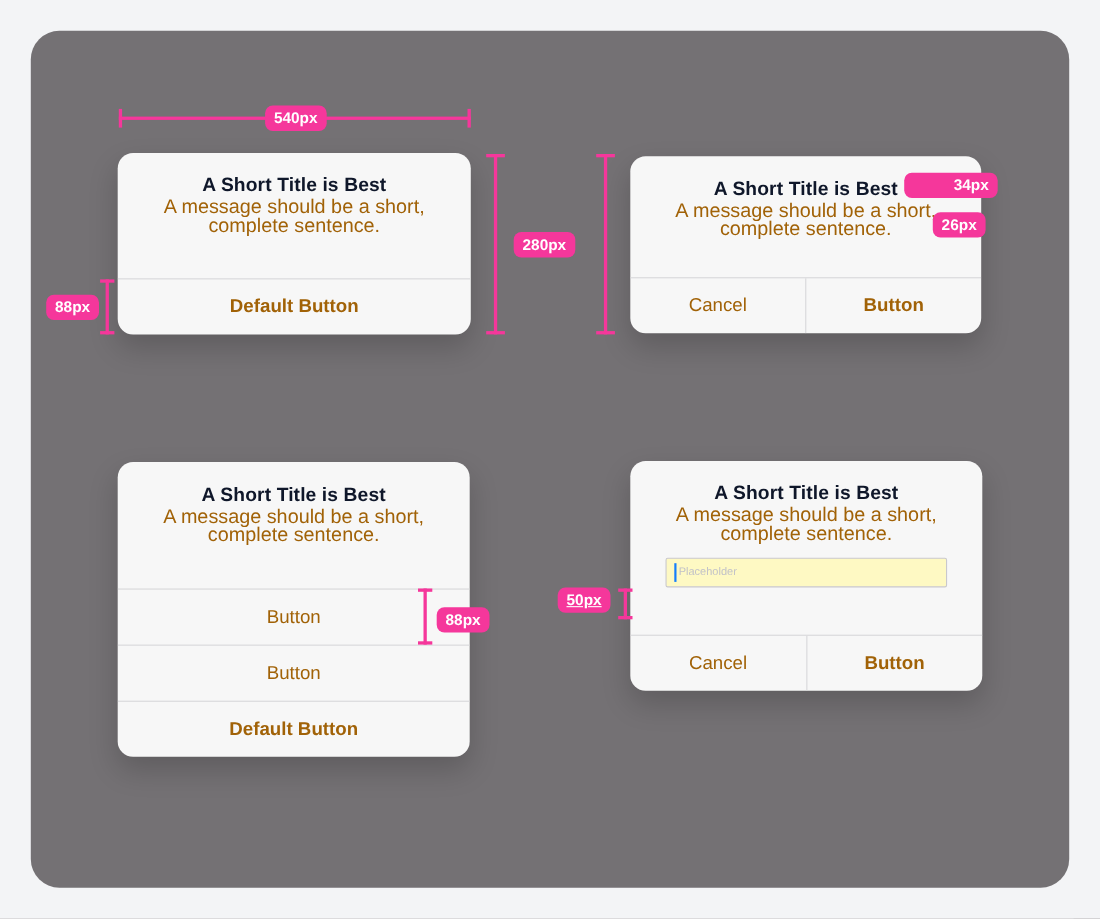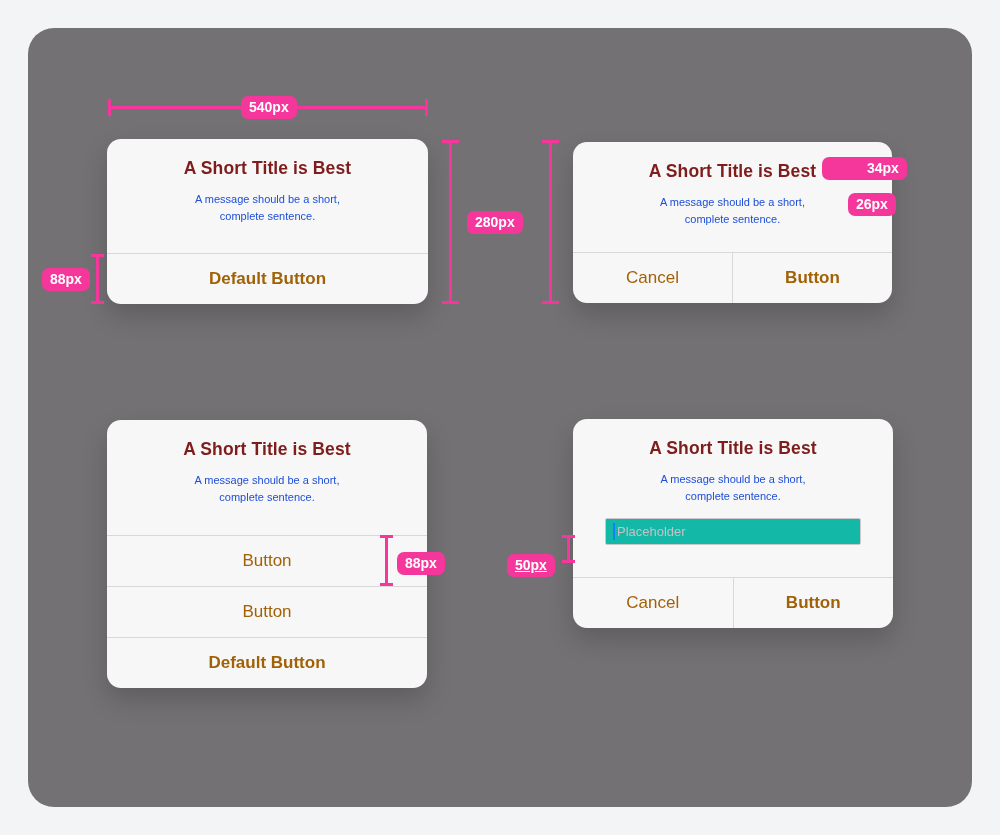--- a/index.html
+++ b/index.html
@@ -7,33 +7,33 @@
   body { font-family:"Liberation Sans", sans-serif; }
   .page { position:relative; width:976px; height:835px; background:#f3f4f6; overflow:hidden; }
   .panel { position:absolute; left:28px; top:28px; width:944px; height:779px;
            background:#747174; border-radius:26px; }
 
   
   .alert { position:absolute; background:#f7f7f7; border-radius:14px; overflow:hidden;
            display:flex; flex-direction:column;
            box-shadow:0 12px 26px rgba(0,0,0,0.18); z-index:2; }
   .alert-body { flex:1; text-align:center; padding:19px 16px 0; }
-  .alert-title { font-size:17.5px; font-weight:700; color:#7f1d1d; letter-spacing:0.1px; }
-  .alert-msg { font-size:11px; color:#1d4ed8; line-height:17px; margin-top:12px; }
+  .alert-title { font-size:17.5px; font-weight:700; color:#0f172a; letter-spacing:0.1px; }
+  .alert-msg { font-size:18px; color:#a16207; line-height:17px; margin-top:1px; }
   .btn-row { border-top:1px solid #d8d8da; height:51px; display:flex; flex:none; }
   .btn { flex:1; display:flex; align-items:center; justify-content:center;
          color:#a16207; font-size:17px; cursor:pointer; user-select:none; }
   .btn.bold { font-weight:700; }
   .btn + .btn { border-left:1px solid #d8d8da; }
 
   
   .tf-wrap { position:relative; margin:13px 16px 0; }
   .tf { width:100%; height:27px; border:1px solid #c9c8cd; border-radius:2px;
-        background:#14b8a6; font-family:"Liberation Sans", sans-serif;
-        font-size:13px; padding:0 8px 0 11px; color:#333; outline:none; }
+        background:#fef9c3; font-family:"Liberation Sans", sans-serif;
+        font-size:10px; padding:0 8px 0 11px; color:#333; outline:none; }
   .tf::placeholder { color:#c2c2c8; opacity:1; }
   .caret { position:absolute; left:8px; top:5px; width:2px; height:17px;
            background:#157efb; z-index:3; }
 
   
   .dim-h { position:absolute; height:3px; background:#f5379b; z-index:4; }
   .dim-h::before, .dim-h::after { content:""; position:absolute; width:3px; height:17px;
            top:-7px; background:#f5379b; }
   .dim-h::before { left:0; } .dim-h::after { right:0; }
 
@@ -126,14 +126,14 @@
         <input class="tf" type="text" placeholder="Placeholder" style="">
       </div>
     </div>
     <div class="btn-row">
       <div class="btn">Cancel</div>
       <div class="btn bold">Button</div>
     </div>
   </div>
 
   <div class="dim-v small" style="left:567px; top:535px; height:28px;"></div>
-  <div class="dim-badge" style="left:507px; top:554px;text-decoration:underline;">50px</div>
+  <div class="dim-badge" style="left:507px; top:534px;text-decoration:underline;">50px</div>
 </div>
 
 </body></html>

